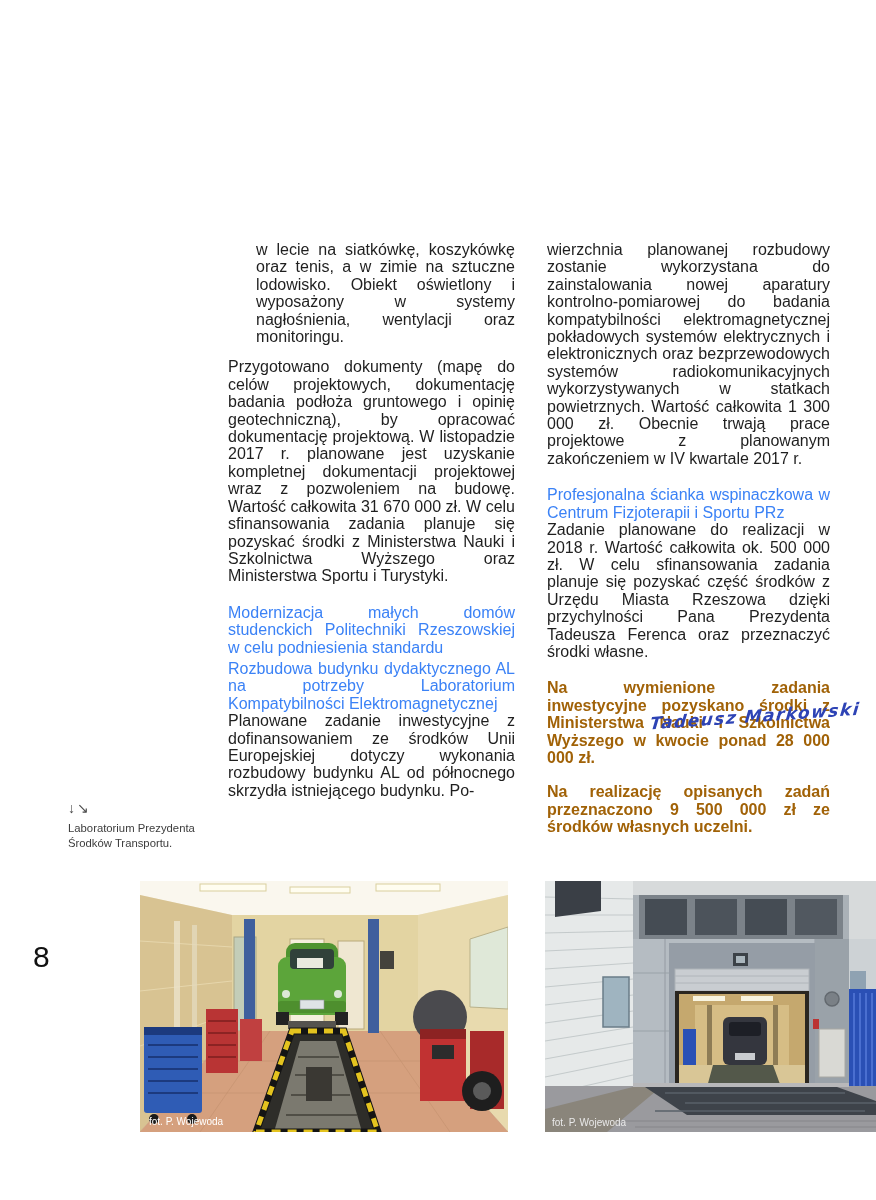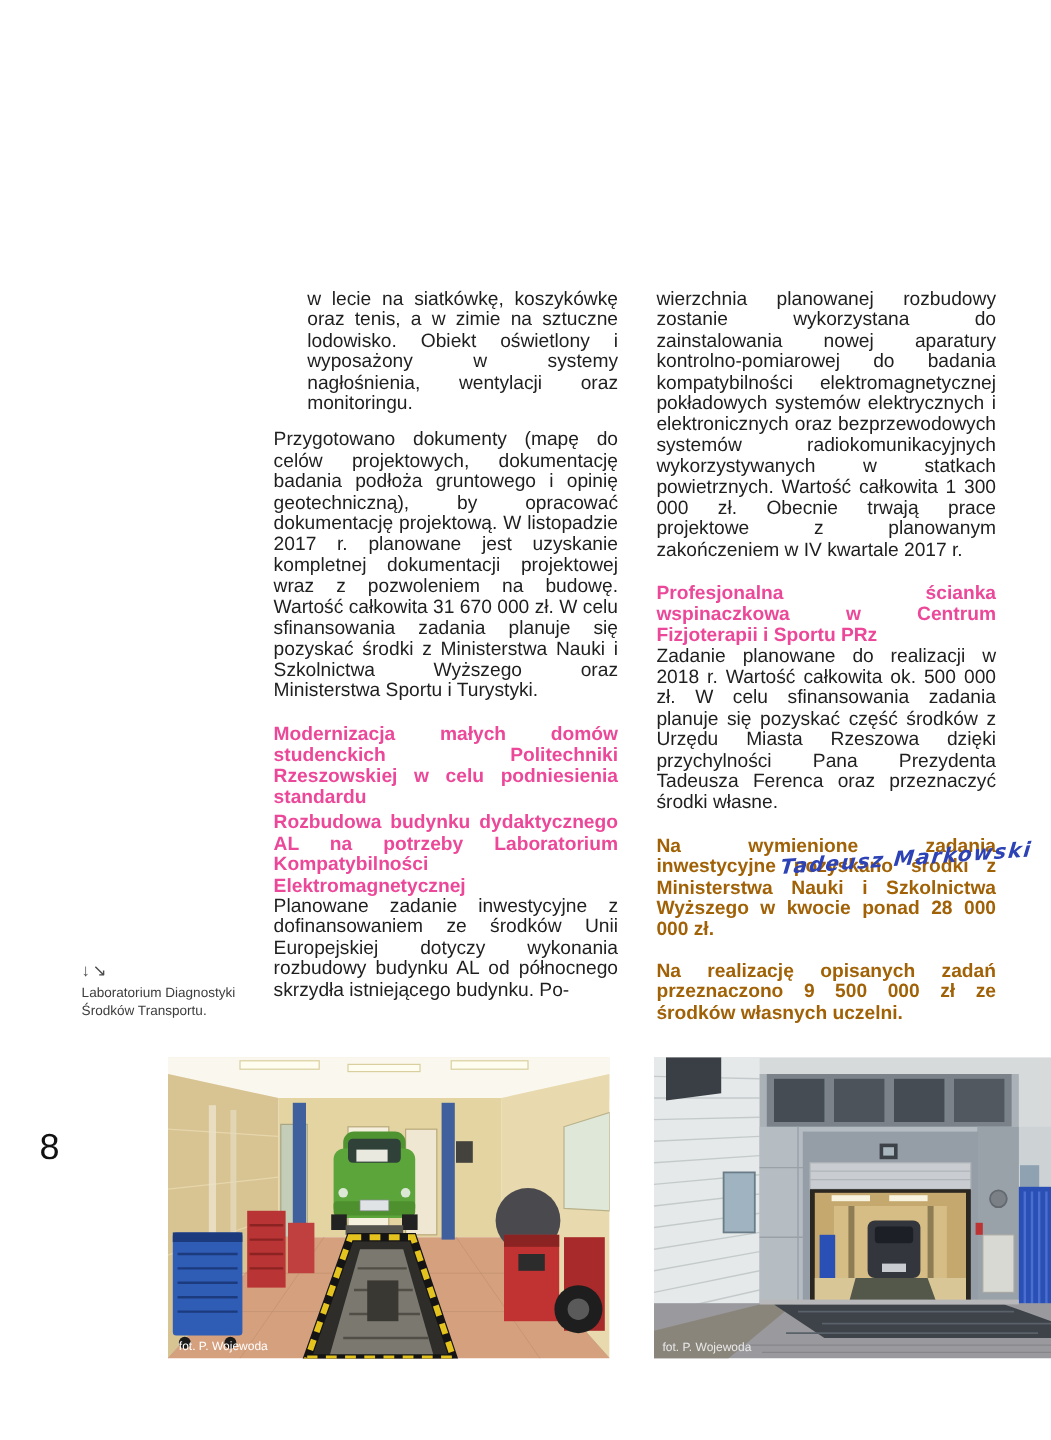--- a/index.html
+++ b/index.html
@@ -22,21 +22,21 @@
   }
   .col-left  { left: 228px; width: 287px; }
   .col-right { left: 547px; width: 283px; }
   .col p { margin: 0; }
   .p-indent { margin-left: 28px !important; }
   .mt10 { margin-top: 10px !important; }
   .mt13 { margin-top: 13px !important; }
   .mt17 { margin-top: 17px !important; }
   .mt19 { margin-top: 19px !important; }
   .mt4  { margin-top: 4px  !important; }
-  .heading { font-weight: bold; color: #ec4899; }
+  .heading { font-weight: normal; color: #3b82f6; }
   .bold-para { font-weight: bold; color: #a16207; }
   .page-number {
     position: absolute;
     left: 33px;
     top: 941px;
     font-size: 30px;
     line-height: 32px;
     color: #111;
   }
   .caption-block {
@@ -78,21 +78,21 @@
 </style>
 </head>
 <body>
 
 <div class="page">
 
   <div class="page-number">8</div>
 
   <div class="caption-block">
     <div class="caption-arrows">↓↘</div>
-    <div class="caption-text">Laboratorium Diagnostyki Środków Transportu.</div>
+    <div class="caption-text">Laboratorium Prezydenta Środków Transportu.</div>
   </div>
 
   <div class="col col-left">
     <p class="p-indent">w lecie na siatkówkę, koszykówkę oraz tenis, a w zimie na sztuczne lodowisko. Obiekt oświetlony i wyposażony w systemy nagłośnienia, wentylacji oraz monitoringu.</p>
     <p class="mt13">Przygotowano dokumenty (mapę do celów projektowych, dokumentację badania podłoża gruntowego i opinię geotechniczną), by opracować dokumentację projektową. W listopadzie 2017 r. planowane jest uzyskanie kompletnej dokumentacji projektowej wraz z pozwoleniem na budowę. Wartość całkowita 31 670 000 zł. W celu sfinansowania zadania planuje się pozyskać środki z Ministerstwa Nauki i Szkolnictwa Wyższego oraz Ministerstwa Sportu i Turystyki.</p>
     <p class="heading mt19">Modernizacja małych domów studenckich Politechniki Rzeszowskiej w celu podniesienia standardu</p>
     <p class="heading mt4">Rozbudowa budynku dydaktycznego AL na potrzeby Laboratorium Kompatybilności Elektromagnetycznej</p>
     <p>Planowane zadanie inwestycyjne z dofinansowaniem ze środków Unii Europejskiej dotyczy wykonania rozbudowy budynku AL od północnego skrzydła istniejącego budynku. Po-</p>
   </div>
 

